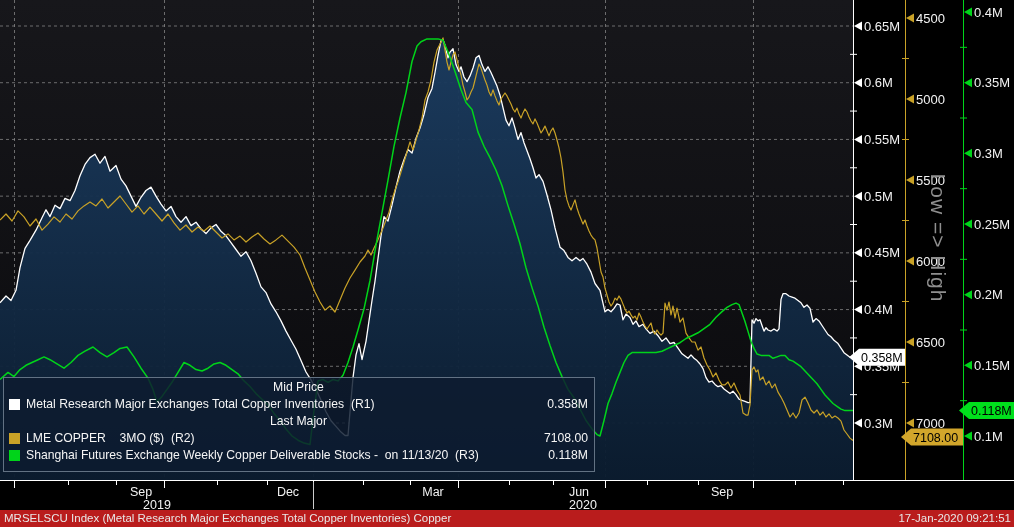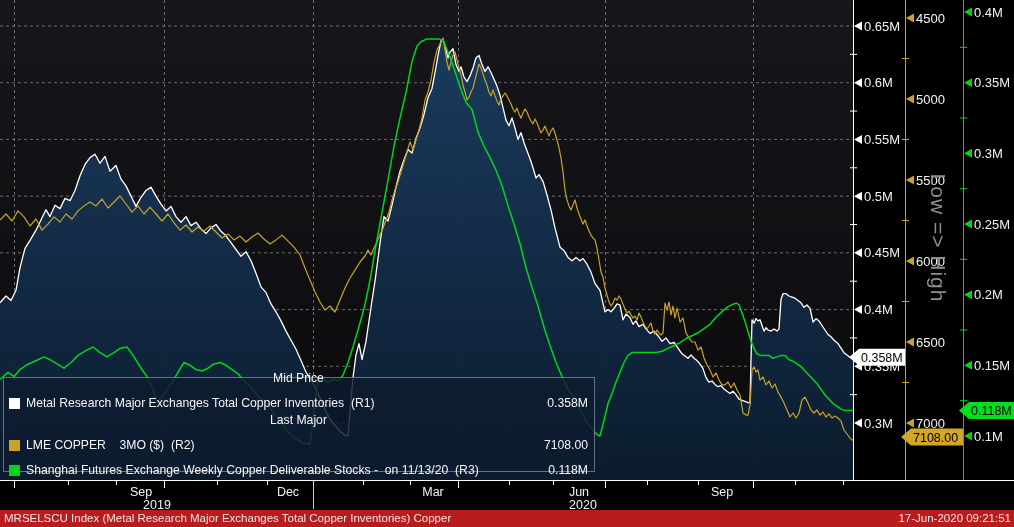--- a/index.html
+++ b/index.html
@@ -3,23 +3,23 @@
 <meta charset="utf-8">
 <style>
   html,body{margin:0;padding:0;background:#000;}
   .screen{position:relative;width:1014px;height:527px;background:#000;overflow:hidden;
           font-family:"Liberation Sans", sans-serif;}
   svg{display:block;}
   svg text{font-family:"Liberation Sans", sans-serif;}
   .legend{position:absolute;left:3px;top:377px;width:592px;height:95px;
           background:rgba(13,28,48,0.84);border:1px solid rgba(170,185,200,0.55);
           box-sizing:border-box;color:#f5f5f5;font-size:12.2px;padding:1px 6px 1px 5px;
-          display:flex;flex-direction:column;justify-content:center;z-index:5;}
+          display:flex;flex-direction:column;justify-content:flex-start;z-index:5;}
   .lg-header{text-align:center;line-height:17px;white-space:pre;}
-  .lg-row{display:flex;align-items:center;line-height:17px;margin-top:8px;}
+  .lg-row{display:flex;align-items:center;line-height:17px;}
   .lg-swatch{width:11px;height:11px;margin-right:6px;flex:0 0 auto;}
   .lg-label{flex:1 1 auto;white-space:pre;overflow:hidden;}
   .lg-value{flex:0 0 auto;white-space:pre;text-align:right;}
   .statusbar{position:absolute;left:0;top:510px;width:1014px;height:17px;background:#b91c1c;
              color:#e8e8e8;font-size:11.5px;}
   .statusbar span{position:absolute;top:2px;white-space:pre;}
   .sb-left{left:4px;}
   .sb-center{left:584px;}
   .sb-right{right:3px;}
 </style>
@@ -182,16 +182,16 @@
     </div>
     <div class="lg-row">
       <span class="lg-swatch" id="sw2" style="background: rgb(0, 212, 26);"></span>
       <span class="lg-label">Shanghai Futures Exchange Weekly Copper Deliverable Stocks -  on 11/13/20  (R3)</span>
       <span class="lg-value">0.118M</span>
     </div>
   </div>
 
   <div class="statusbar">
     <span class="sb-left">MRSELSCU Index (Metal Research Major Exchanges Total Copper Inventories) Copper</span>
-    <span class="sb-right">17-Jun-2020 09:21:51</span>
+    <span class="sb-right">17-Jan-2020 09:21:51</span>
   </div>
 
 </div>
 
 </body></html>

